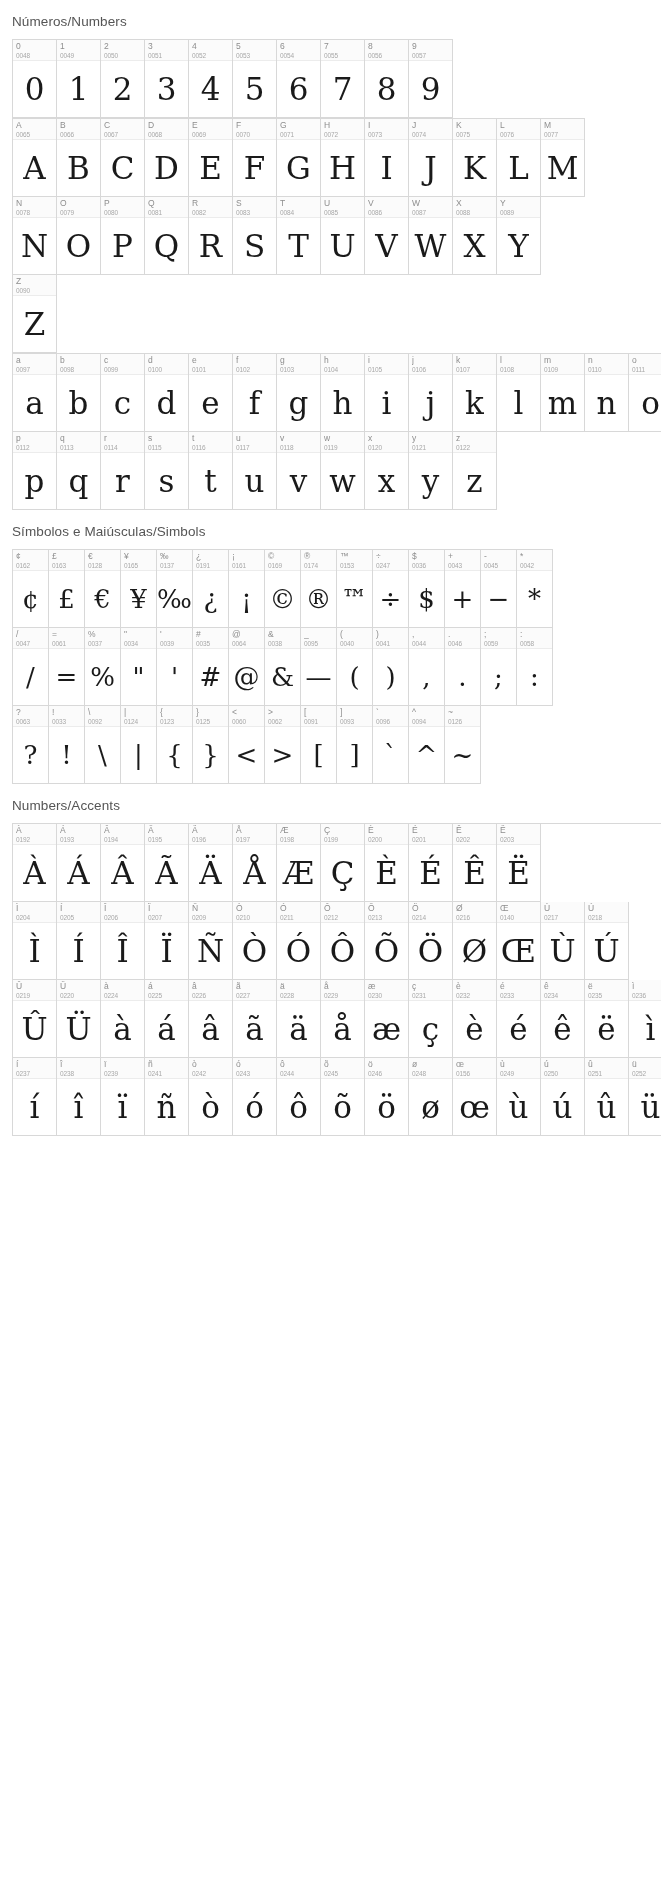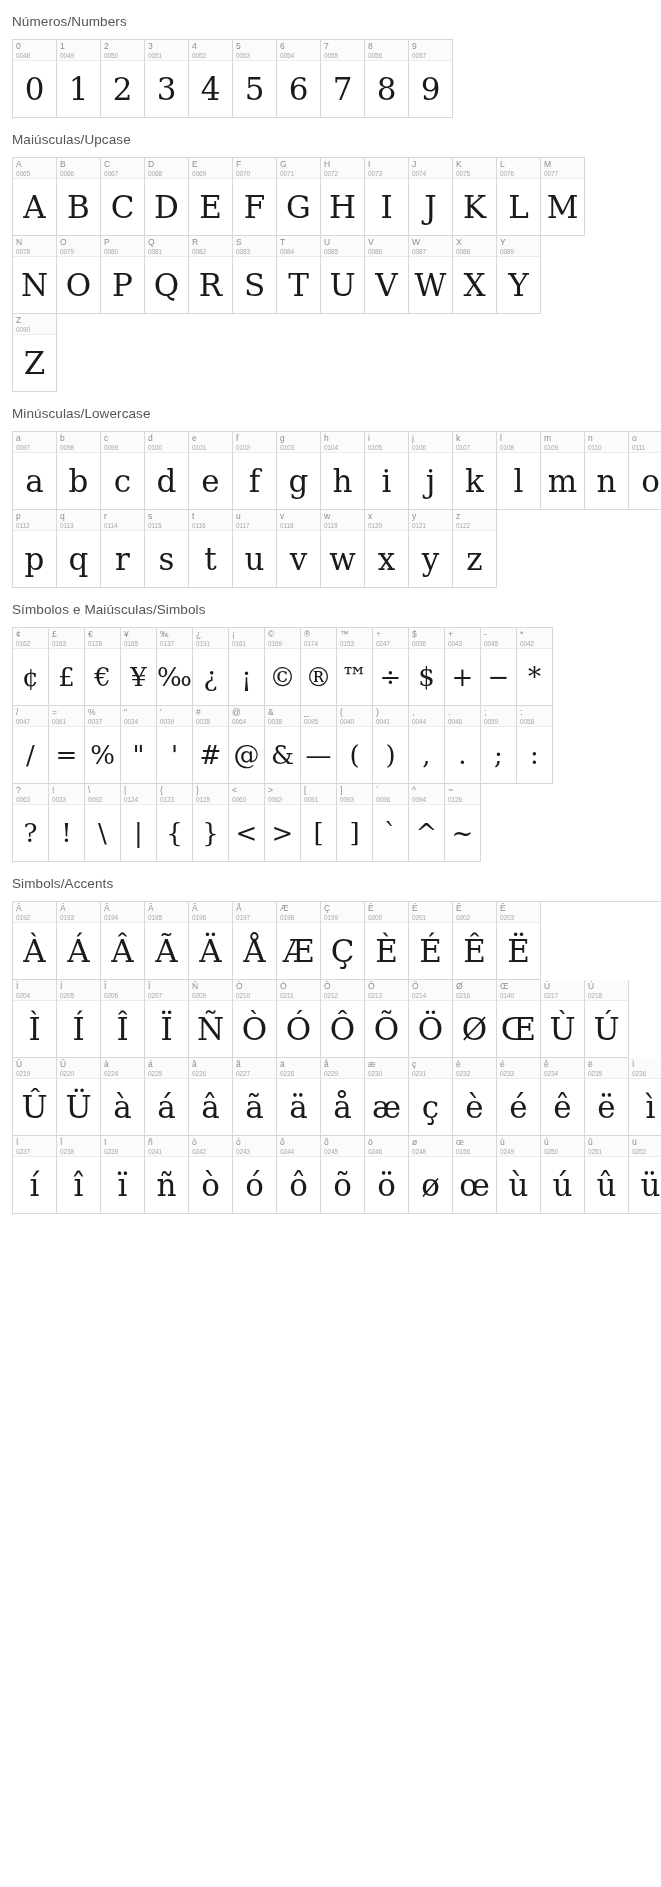--- a/index.html
+++ b/index.html
@@ -157,21 +157,20 @@
         </div>
         <div class="glyph-cell">
           <div class="glyph-meta">
             <span class="glyph-char">9</span>
             <span class="glyph-code">0057</span>
           </div>
           <div class="glyph-render">9</div>
         </div>
       </div>
     </div>
-    <div class="section-title">Maiúsculas/Upcase</div>
     <div class="glyph-block">
       <div class="glyph-row">
         <div class="glyph-cell">
           <div class="glyph-meta">
             <span class="glyph-char">A</span>
             <span class="glyph-code">0065</span>
           </div>
           <div class="glyph-render">A</div>
         </div>
         <div class="glyph-cell">
@@ -348,21 +347,20 @@
       <div class="glyph-row">
         <div class="glyph-cell">
           <div class="glyph-meta">
             <span class="glyph-char">Z</span>
             <span class="glyph-code">0090</span>
           </div>
           <div class="glyph-render">Z</div>
         </div>
       </div>
     </div>
-    <div class="section-title">Minúsculas/Lowercase</div>
     <div class="glyph-block">
       <div class="glyph-row">
         <div class="glyph-cell">
           <div class="glyph-meta">
             <span class="glyph-char">a</span>
             <span class="glyph-code">0097</span>
           </div>
           <div class="glyph-render">a</div>
         </div>
         <div class="glyph-cell">
@@ -847,21 +845,21 @@
         </div>
         <div class="glyph-cell mid">
           <div class="glyph-meta">
             <span class="glyph-char">~</span>
             <span class="glyph-code">0126</span>
           </div>
           <div class="glyph-render small">~</div>
         </div>
       </div>
     </div>
-    <div class="section-title">Simbols/Accents</div>
+    <div class="section-title">Numbers/Accents</div>
     <div class="glyph-block">
       <div class="glyph-row">
         <div class="glyph-cell">
           <div class="glyph-meta">
             <span class="glyph-char">À</span>
             <span class="glyph-code">0192</span>
           </div>
           <div class="glyph-render">À</div>
         </div>
         <div class="glyph-cell">

